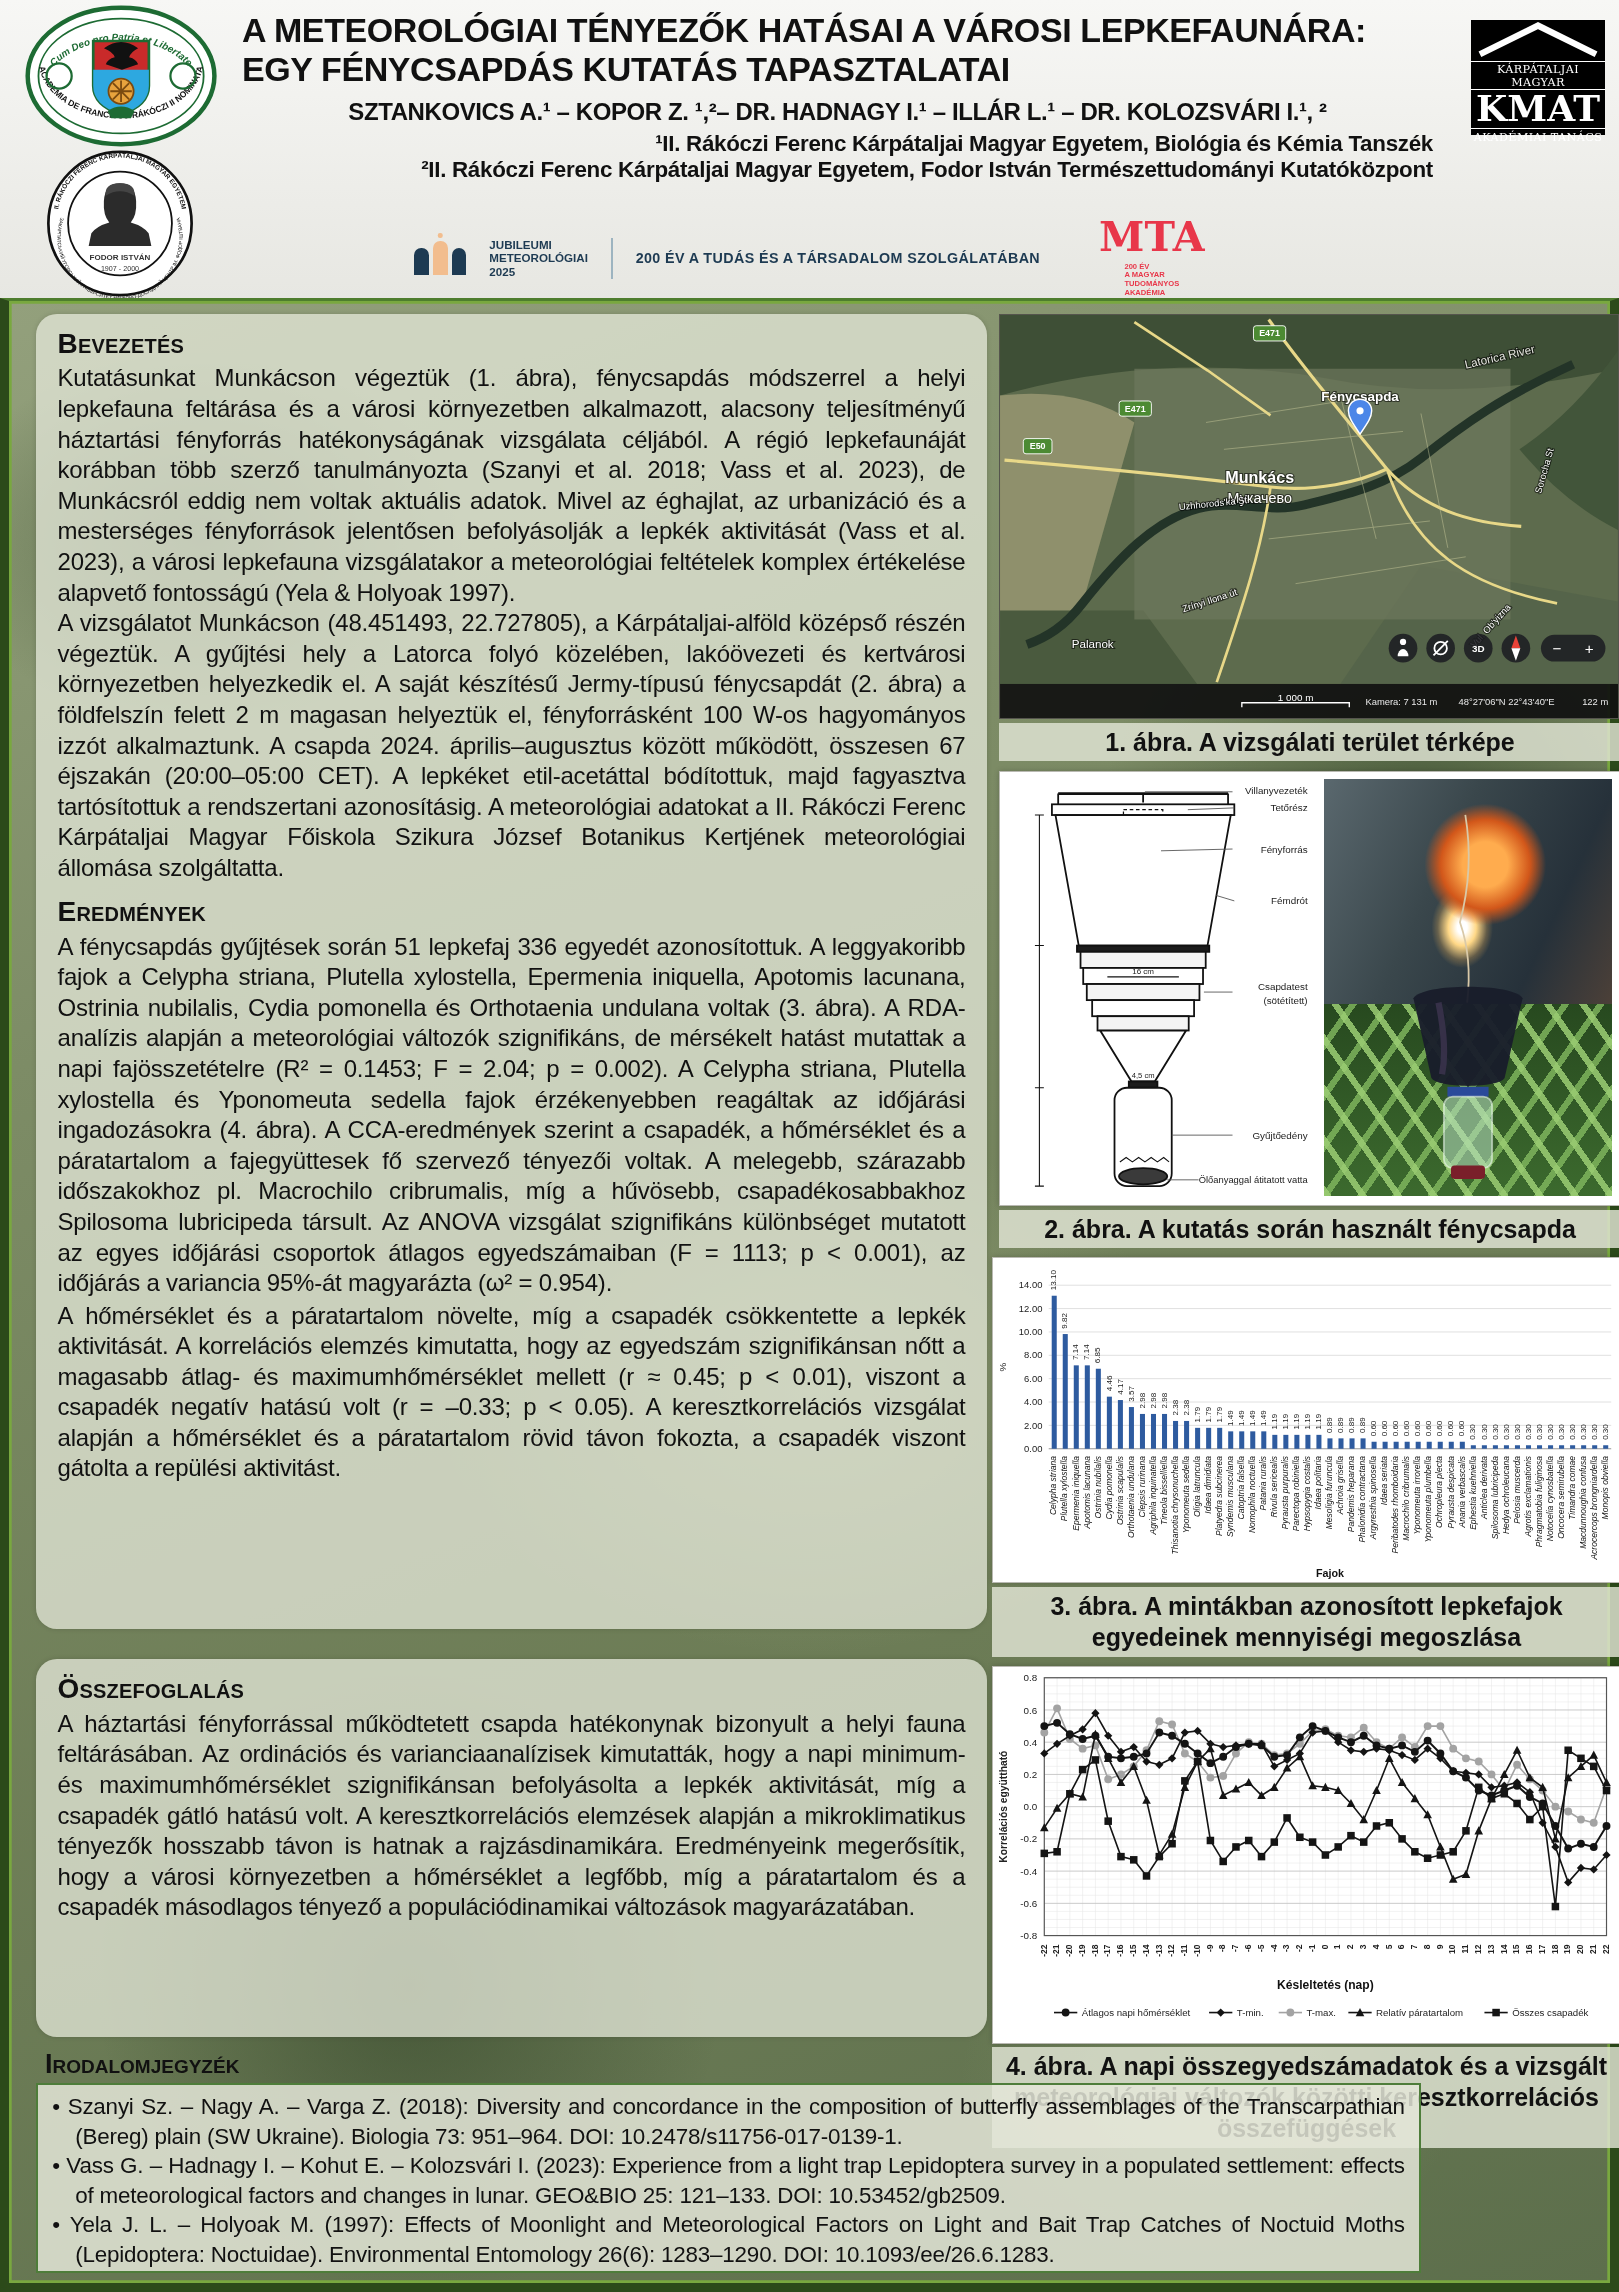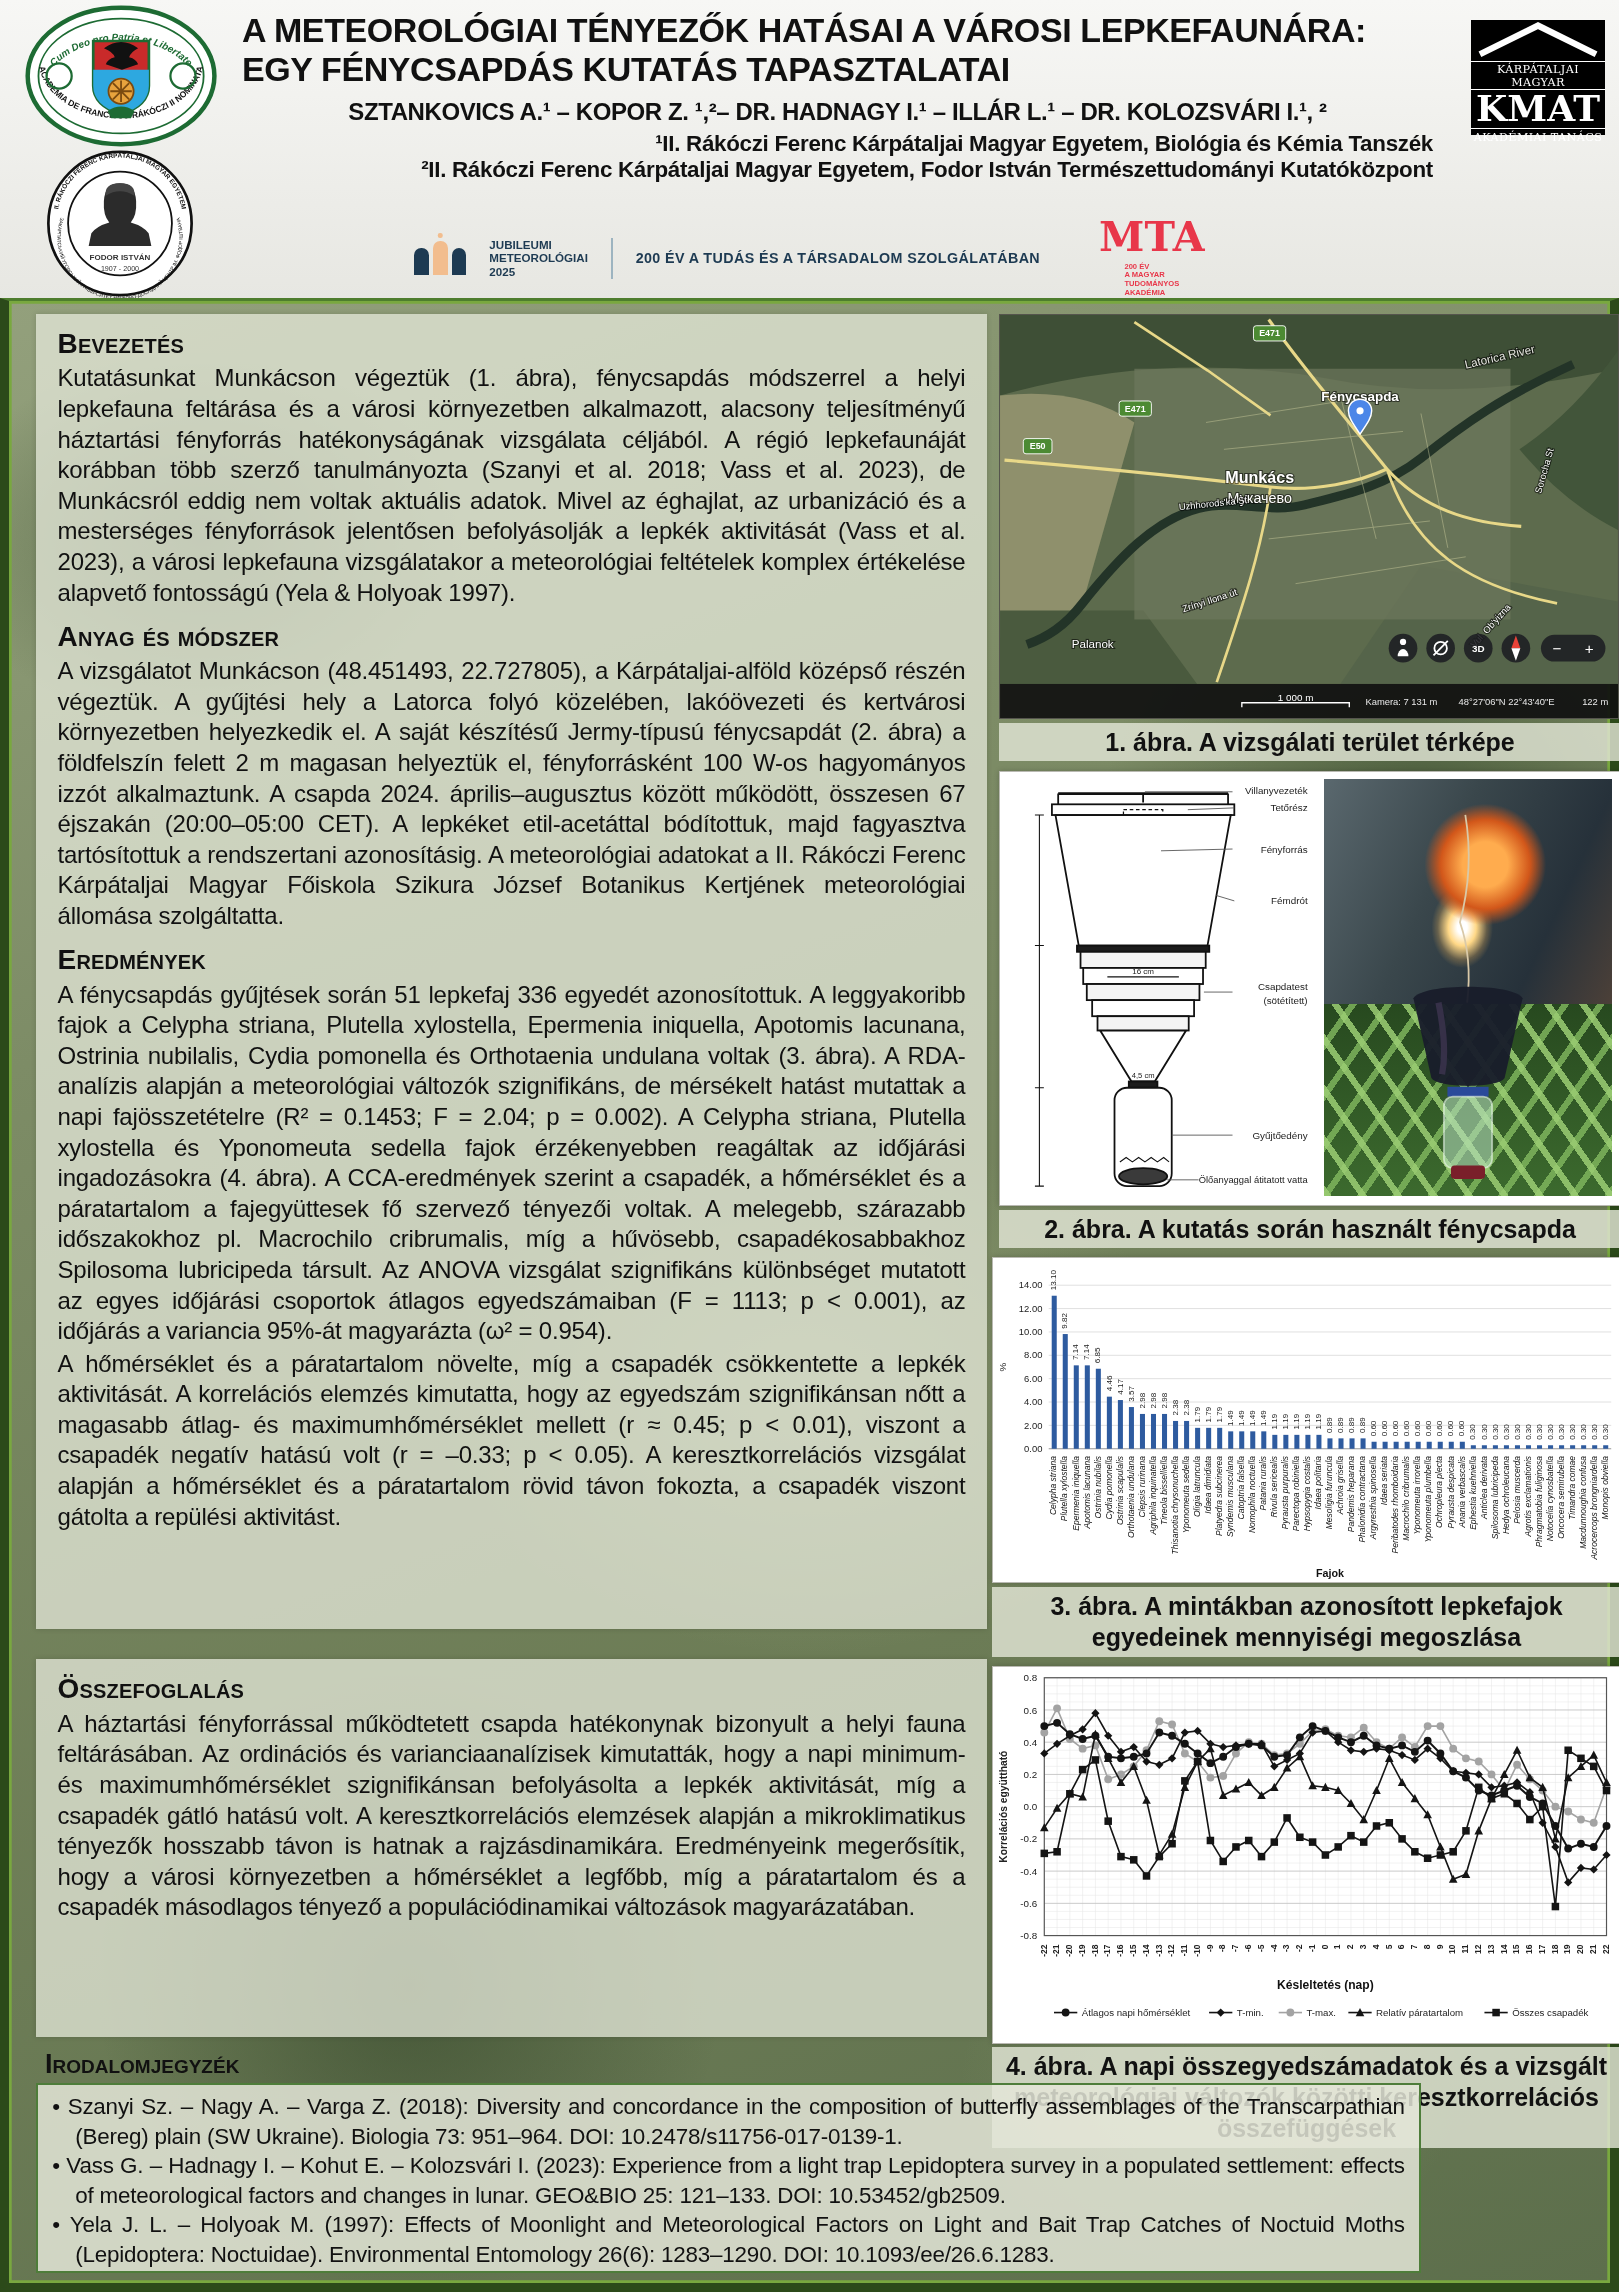--- a/index.html
+++ b/index.html
@@ -27,21 +27,21 @@
       radial-gradient(376px 269px at 12% 12%, rgba(40,60,30,.45), transparent 70%),
       radial-gradient(448px 340px at 88% 25%, rgba(35,55,28,.5), transparent 70%),
       radial-gradient(537px 376px at 50% 55%, rgba(190,200,160,.35), transparent 70%),
       radial-gradient(448px 448px at 25% 85%, rgba(30,48,24,.45), transparent 70%),
       radial-gradient(358px 269px at 75% 90%, rgba(150,170,120,.35), transparent 70%),
       linear-gradient(160deg,#93a07c 0%,#7d8c66 30%,#69795296 60%,#5d6f4c 100%),
       #76855f;
     box-sizing:border-box;border-left:9px solid #2c4a1a;border-right:9px solid #2c4a1a;
     border-bottom:9px solid #2c4a1a;border-top:3.6px solid #4e7d2e;
     box-shadow:inset 0 0 0 2.7px #79a83f;}
-  .panel{position:absolute;background:rgba(226,229,214,.78);box-shadow:0 0 5.4px rgba(0,0,0,.15);}
+  .panel{position:absolute;background:rgba(226,229,214,.78);box-shadow:0 0 5.4px rgba(0,0,0,.15);border-radius:21px;}
   .sec-head{font-weight:bold;font-size:28px;font-variant:small-caps;letter-spacing:0.2px;margin:12.5px 0 3.6px 0;}
   .sec-text{font-size:24px;line-height:1.275;text-align:justify;letter-spacing:-0.2px;}
   .sec-text .ital{}
   .para{margin:0 0 1.8px 0;}
   .figpanel{position:absolute;background:#fff;border:0.9px solid #b9b9b2;box-shadow:0 0 5.4px rgba(0,0,0,.2);}
   .figcap{position:absolute;background:rgba(226,229,214,.82);font-weight:bold;font-size:25px;
     text-align:center;line-height:1.25;padding:3.6px 5.4px;box-sizing:border-box;}
   
   #refs-head{position:absolute;left:36px;top:1748px;font-weight:bold;font-size:27px;font-variant:small-caps;}
   #refs-box{position:absolute;left:27px;top:1782px;width:1385px;height:190px;
@@ -162,21 +162,20 @@
         </div>
       </div>
     </div>
   </div>
 
   <div id="body">
 
     <div class="panel" style="left:27px;top:12.5px;width:951px;height:1315px;padding:1.8px 21.5px;box-sizing:border-box;">
       <div class="sec-head">Bevezetés</div>
       <div class="sec-text">Kutatásunkat Munkácson végeztük (1. ábra), fénycsapdás módszerrel a helyi lepkefauna feltárása és a városi környezetben alkalmazott, alacsony teljesítményű háztartási fényforrás hatékonyságának vizsgálata céljából. A régió lepkefaunáját korábban több szerző tanulmányozta (Szanyi et al. 2018; Vass et al. 2023), de Munkácsról eddig nem voltak aktuális adatok. Mivel az éghajlat, az urbanizáció és a mesterséges fényforrások jelentősen befolyásolják a lepkék aktivitását (Vass et al. 2023), a városi lepkefauna vizsgálatakor a meteorológiai feltételek komplex értékelése alapvető fontosságú (Yela &amp; Holyoak 1997).</div>
-      <div class="sec-head">Anyag és módszer</div>
       <div class="sec-text">A vizsgálatot Munkácson (48.451493, 22.727805), a Kárpátaljai-alföld középső részén végeztük. A gyűjtési hely a Latorca folyó közelében, lakóövezeti és kertvárosi környezetben helyezkedik el. A saját készítésű Jermy-típusú fénycsapdát (2. ábra) a földfelszín felett 2 m magasan helyeztük el, fényforrásként 100 W-os hagyományos izzót alkalmaztunk. A csapda 2024. április–augusztus között működött, összesen 67 éjszakán (20:00–05:00 CET). A lepkéket etil-acetáttal bódítottuk, majd fagyasztva tartósítottuk a rendszertani azonosításig. A meteorológiai adatokat a II. Rákóczi Ferenc Kárpátaljai Magyar Főiskola Szikura József Botanikus Kertjének meteorológiai állomása szolgáltatta.</div>
       <div class="sec-head">Eredmények</div>
       <div class="sec-text para"><span>A fénycsapdás gyűjtések során 51 lepkefaj 336 egyedét azonosítottuk. A leggyakoribb fajok a </span><span class="ital">Celypha striana, Plutella xylostella, Epermenia iniquella, Apotomis lacunana, Ostrinia nubilalis, Cydia pomonella</span><span> és </span><span class="ital">Orthotaenia undulana</span><span> voltak (3. ábra). A RDA-analízis alapján a meteorológiai változók szignifikáns, de mérsékelt hatást mutattak a napi fajösszetételre (R² = 0.1453; F = 2.04; p = 0.002). A </span><span class="ital">Celypha striana, Plutella xylostella</span><span> és </span><span class="ital">Yponomeuta sedella</span><span> fajok érzékenyebben reagáltak az időjárási ingadozásokra (4. ábra). A CCA-eredmények szerint a csapadék, a hőmérséklet és a páratartalom a fajegyüttesek fő szervező tényezői voltak. A melegebb, szárazabb időszakokhoz pl. </span><span class="ital">Macrochilo cribrumalis</span><span>, míg a hűvösebb, csapadékosabbakhoz </span><span class="ital">Spilosoma lubricipeda</span><span> társult. Az ANOVA vizsgálat szignifikáns különbséget mutatott az egyes időjárási csoportok átlagos egyedszámaiban (F = 1113; p &lt; 0.001), az időjárás a variancia 95%-át magyarázta (ω² = 0.954).</span></div>
       <div class="sec-text">A hőmérséklet és a páratartalom növelte, míg a csapadék csökkentette a lepkék aktivitását. A korrelációs elemzés kimutatta, hogy az egyedszám szignifikánsan nőtt a magasabb átlag- és maximumhőmérséklet mellett (r ≈ 0.45; p &lt; 0.01), viszont a csapadék negatív hatású volt (r = –0.33; p &lt; 0.05). A keresztkorrelációs vizsgálat alapján a hőmérséklet és a páratartalom rövid távon fokozta, a csapadék viszont gátolta a repülési aktivitást.</div>
     </div>
 
     <div class="panel" style="left:27px;top:1358px;width:951px;height:378px;padding:1.8px 21.5px;box-sizing:border-box;">
       <div class="sec-head">Összefoglalás</div>
       <div class="sec-text">A háztartási fényforrással működtetett csapda hatékonynak bizonyult a helyi fauna feltárásában. Az ordinációs és varianciaanalízisek kimutatták, hogy a napi minimum- és maximumhőmérséklet szignifikánsan befolyásolta a lepkék aktivitását, míg a csapadék gátló hatású volt. A keresztkorrelációs elemzések alapján a mikroklimatikus tényezők hosszabb távon is hatnak a rajzásdinamikára. Eredményeink megerősítik, hogy a városi környezetben a hőmérséklet a legfőbb, míg a páratartalom és a csapadék másodlagos tényező a populációdinamikai változások magyarázatában.</div>
     </div>

